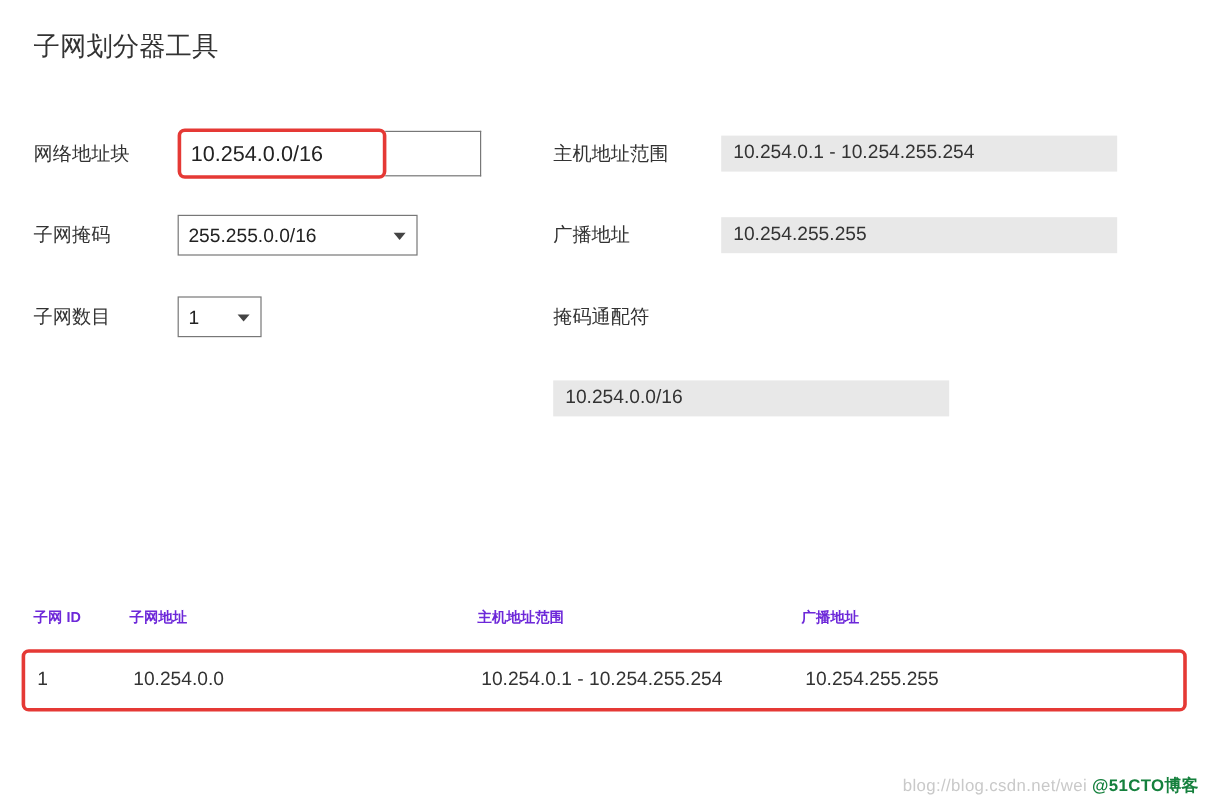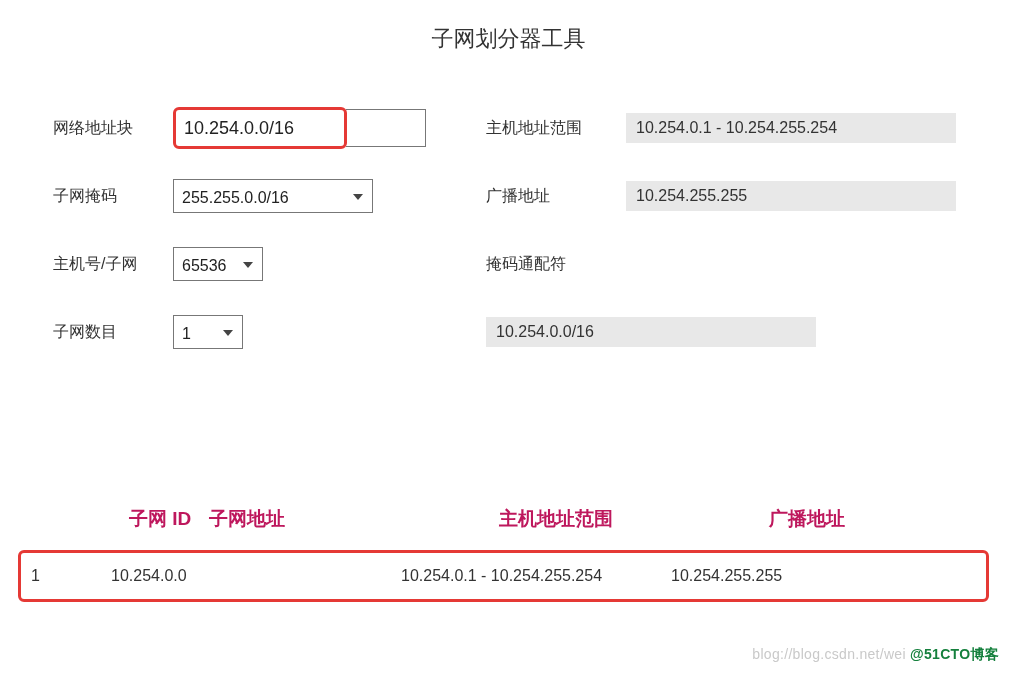--- a/index.html
+++ b/index.html
@@ -10,26 +10,24 @@
       width: 1017px;
       height: 674px;
       padding: 24px 28px;
       position: relative;
     }
     .page-title {
       font-size: 22px;
       font-weight: 400;
       color: #333;
       margin-bottom: 40px;
-      text-align: center;
     }
     .form-area {
       display: flex;
       gap: 60px;
-      margin-left: 25px;
     }
     .left-col, .right-col {
       display: flex;
       flex-direction: column;
     }
     .left-col .row { height: 68px; display: flex; align-items: center; }
     .right-col .row { height: 68px; display: flex; align-items: center; }
     .lbl {
       width: 120px;
       font-size: 16px;
@@ -108,25 +106,24 @@
       color: #333;
       padding: 4px 10px;
       display: flex;
       align-items: center;
     }
     .table-area {
       margin-top: 140px;
     }
     .table-header {
       display: flex;
-      font-size: 19px;
+      font-size: 12px;
       font-weight: 700;
-      color: #be185d;
+      color: #6d28d9;
       padding: 0 0 18px 0;
-      justify-content: flex-end;
     }
     .col-id { width: 80px; }
     .col-addr { width: 290px; }
     .col-range { width: 270px; }
     .col-bcast { width: 220px; }
     .table-row-highlight {
       border: 3px solid #e53935;
       border-radius: 6px;
       padding: 14px 0 14px 0;
       display: flex;
@@ -164,28 +161,20 @@
 
     <div class="row">
       <span class="lbl">子网掩码</span>
       <span class="select-wrap">
         <select class="select w-mask">
           <option>255.255.0.0/16</option>
         </select>
       </span>
     </div>
 
-    <div class="row">
-      <span class="lbl">主机号/子网</span>
-      <span class="select-wrap">
-        <select class="select w-hosts">
-          <option>65536</option>
-        </select>
-      </span>
-    </div>
 
     <div class="row">
       <span class="lbl">子网数目</span>
       <span class="select-wrap">
         <select class="select w-subnets">
           <option>1</option>
         </select>
       </span>
     </div>
 

